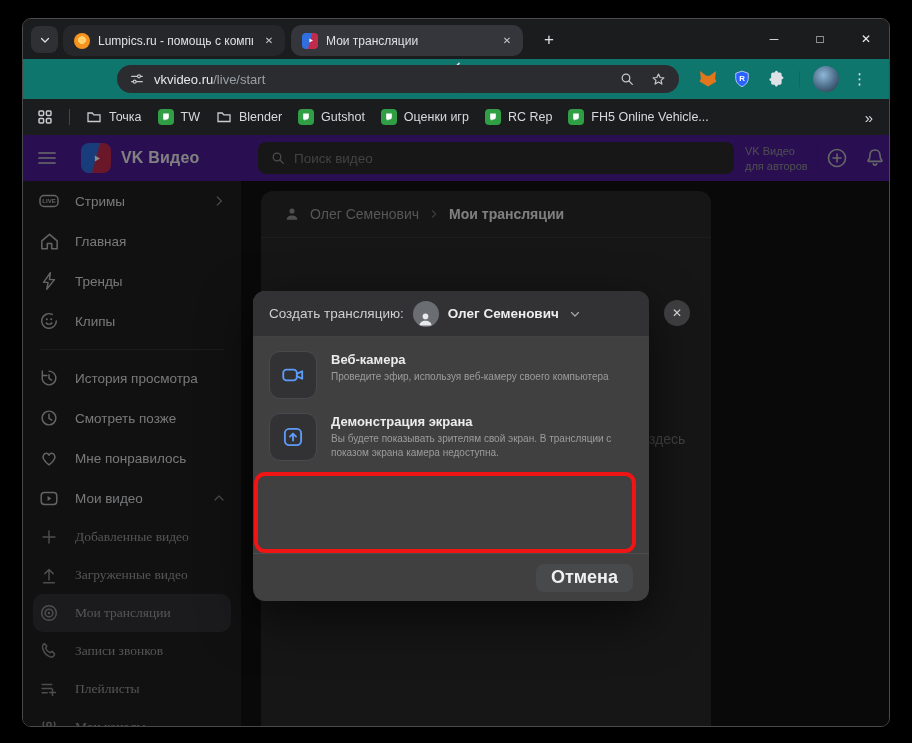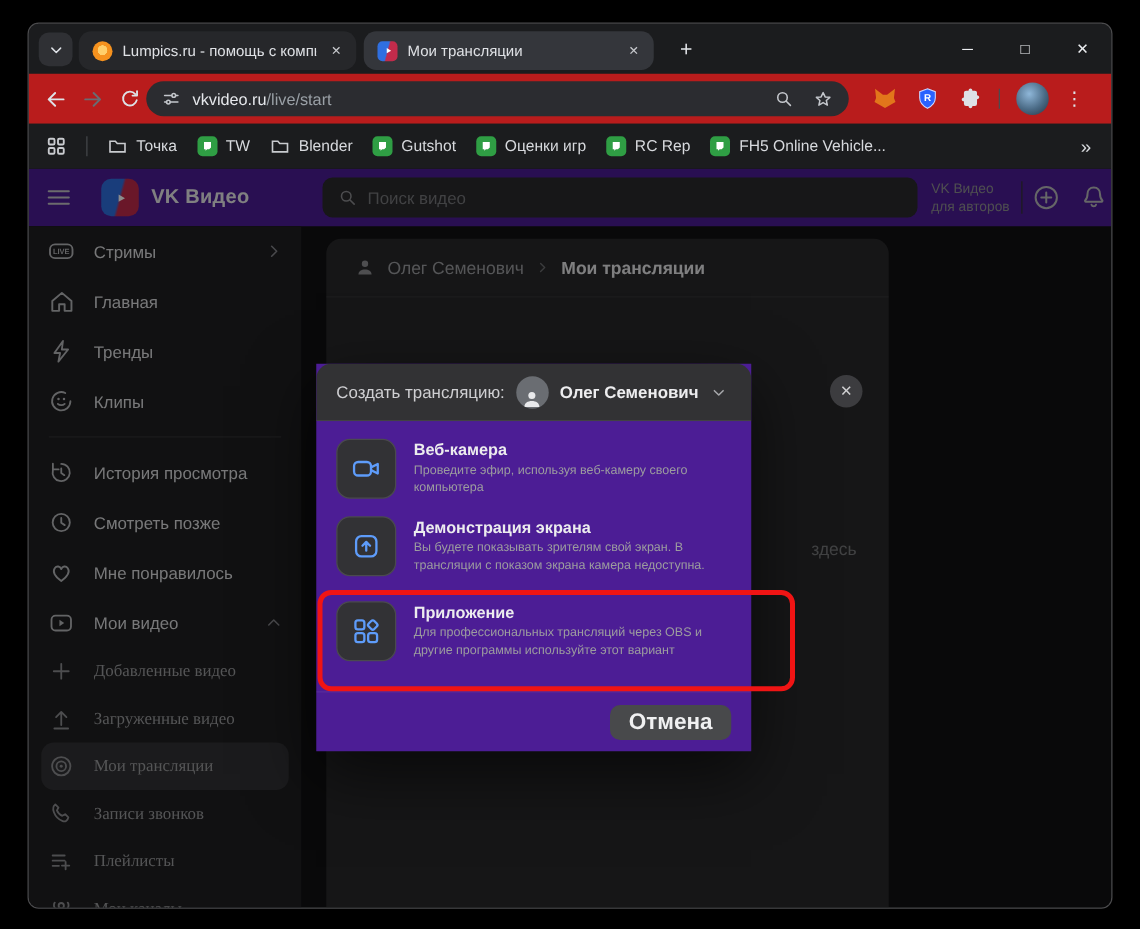--- a/index.html
+++ b/index.html
@@ -24,21 +24,21 @@
             display:flex; align-items:center; justify-content:center; }
   .t-title { flex:1; font-size:12px; color:#dfe1e5; white-space:nowrap; overflow:hidden; margin-left:8px; }
   .t-close { flex:0 0 auto; width:18px; height:18px; margin:0 7px; border-radius:50%; color:#c7c9cd;
              font-size:10px; display:flex; align-items:center; justify-content:center; }
   .new-tab { position:absolute; left:514px; top:9px; width:24px; height:24px; color:#dfe1e5;
              font-size:17px; display:flex; align-items:center; justify-content:center; }
   .win-controls { position:absolute; right:0; top:0; height:40px; display:flex; }
   .wc { width:46px; height:40px; display:flex; align-items:center; justify-content:center; color:#eceef1; font-size:12px; }
 
   
-  .toolbar { position:relative; height:40px; background:#b91c1c; display:flex; align-items:center; padding-left:6px; }
+  .toolbar { position:relative; height:40px; background:#0f766e; display:flex; align-items:center; padding-left:6px;flex-direction:column; }
   .nav-btn { width:30px; height:30px; display:flex; align-items:center; justify-content:center; color:#dee1e6; }
   .nav-btn.disabled { color:#696c72; }
   .omnibox { position:absolute; left:94px; top:6px; width:562px; height:28px; border-radius:14px;
              background:#2b2c30; display:flex; align-items:center; padding:0 12px; }
   .url { font-size:13px; margin-left:9px; white-space:nowrap; }
   .url .host { color:#e6e8ec; } .url .path { color:#9aa0a6; }
   .omni-right { margin-left:auto; display:flex; align-items:center; gap:15px; color:#c3c6cb; }
   .ext-row { position:absolute; left:674px; top:0; height:40px; display:flex; align-items:center; gap:13px; }
   .ext-sep { width:1px; height:16px; background:#4a4c50; }
   .profile-avatar { width:26px; height:26px; border-radius:50%;
@@ -84,22 +84,22 @@
   .vk-panel { position:absolute; left:238px; top:56px; width:450px; bottom:0; background:#29292b;
       border-radius:12px 12px 0 0; z-index:1; }
   .breadcrumb { display:flex; align-items:center; gap:9px; padding:14px 22px; border-bottom:1px solid rgba(255,255,255,0.06); }
   .bc-user { font-size:14px; color:#9c9da0; }
   .bc-cur { font-size:14px; font-weight:bold; color:#e8e8ea; }
   .bg-hint { position:absolute; left:626px; top:296px; font-size:14px; color:#77787a; z-index:1; }
 
   .dim-overlay { position:absolute; inset:0; background:rgba(0,0,0,0.45); z-index:5; }
 
   
-  .modal { position:absolute; left:230px; top:156px; width:348px; height:310px; background:#4c1d95;
-      border-radius:0; z-index:10; box-shadow:0 18px 50px rgba(0,0,0,.6); }
+  .modal { position:absolute; left:230px; top:156px; width:396px; height:310px; background:#404040;
+      border-radius:12px; z-index:10; box-shadow:0 18px 50px rgba(0,0,0,.6); }
   .m-head { position:absolute; top:0; left:0; right:0; height:46px; background:#323234; border-radius:12px 12px 0 0;
       border-bottom:1px solid rgba(255,255,255,0.08); display:flex; align-items:center; padding:0 16px; gap:9px; }
   .m-title { font-size:13.5px; color:#cfcfd2; }
   .m-avatar { width:26px; height:26px; border-radius:50%; background:#6a6d72; display:flex; align-items:flex-end; justify-content:center; overflow:hidden; }
   .m-name { font-size:13.5px; font-weight:bold; color:#ededef; }
   .m-chev { width:14px; height:14px; color:#a7a8ab; }
   .m-row { position:absolute; left:0; right:0; display:flex; gap:14px; padding:0 16px; align-items:flex-start; cursor:pointer; }
   .tile { width:48px; height:48px; flex:0 0 auto; border-radius:11px; background:#323235; border:1px solid #4a4a4e;
       display:flex; align-items:center; justify-content:center; color:#5e9cfa; }
   .m-t { font-size:13px; font-weight:bold; color:#ececee; margin-top:1px; }
@@ -508,34 +508,20 @@
                 <rect x="4.5" y="4.5" width="15" height="15" rx="4"></rect>
                 <path d="M12 15.3 V9 M9.2 11.6 L12 8.8 l2.8 2.8"></path>
               </svg>
           </span>
           <div>
             <div class="m-t">Демонстрация экрана</div>
             <div class="m-d">Вы будете показывать зрителям свой экран. В трансляции с показом экрана камера недоступна.</div>
           </div>
         </div>
 
-        <div class="m-row" style="top:190px">
-          <span class="tile">
-            <svg width="26" height="26" viewBox="0 0 24 24" fill="none" stroke="currentColor" stroke-width="1.7" stroke-linejoin="round">
-                <rect x="4" y="4" width="6.6" height="6.6" rx="1.8"></rect>
-                <rect x="4" y="13.4" width="6.6" height="6.6" rx="1.8"></rect>
-                <rect x="13.4" y="13.4" width="6.6" height="6.6" rx="1.8"></rect>
-                <rect x="13.9" y="4.5" width="5.8" height="5.8" rx="1.6" transform="rotate(45 16.8 7.4)"></rect>
-              </svg>
-          </span>
-          <div>
-            <div class="m-t">Приложение</div>
-            <div class="m-d">Для профессиональных трансляций через OBS и другие программы используйте этот вариант</div>
-          </div>
-        </div>
 
         <div class="red-box"></div>
 
         <div class="m-foot">
           <button class="cancel-btn">Отмена</button>
         </div>
       </div>
 
       <div class="close-fab">✕</div>
     </div>

